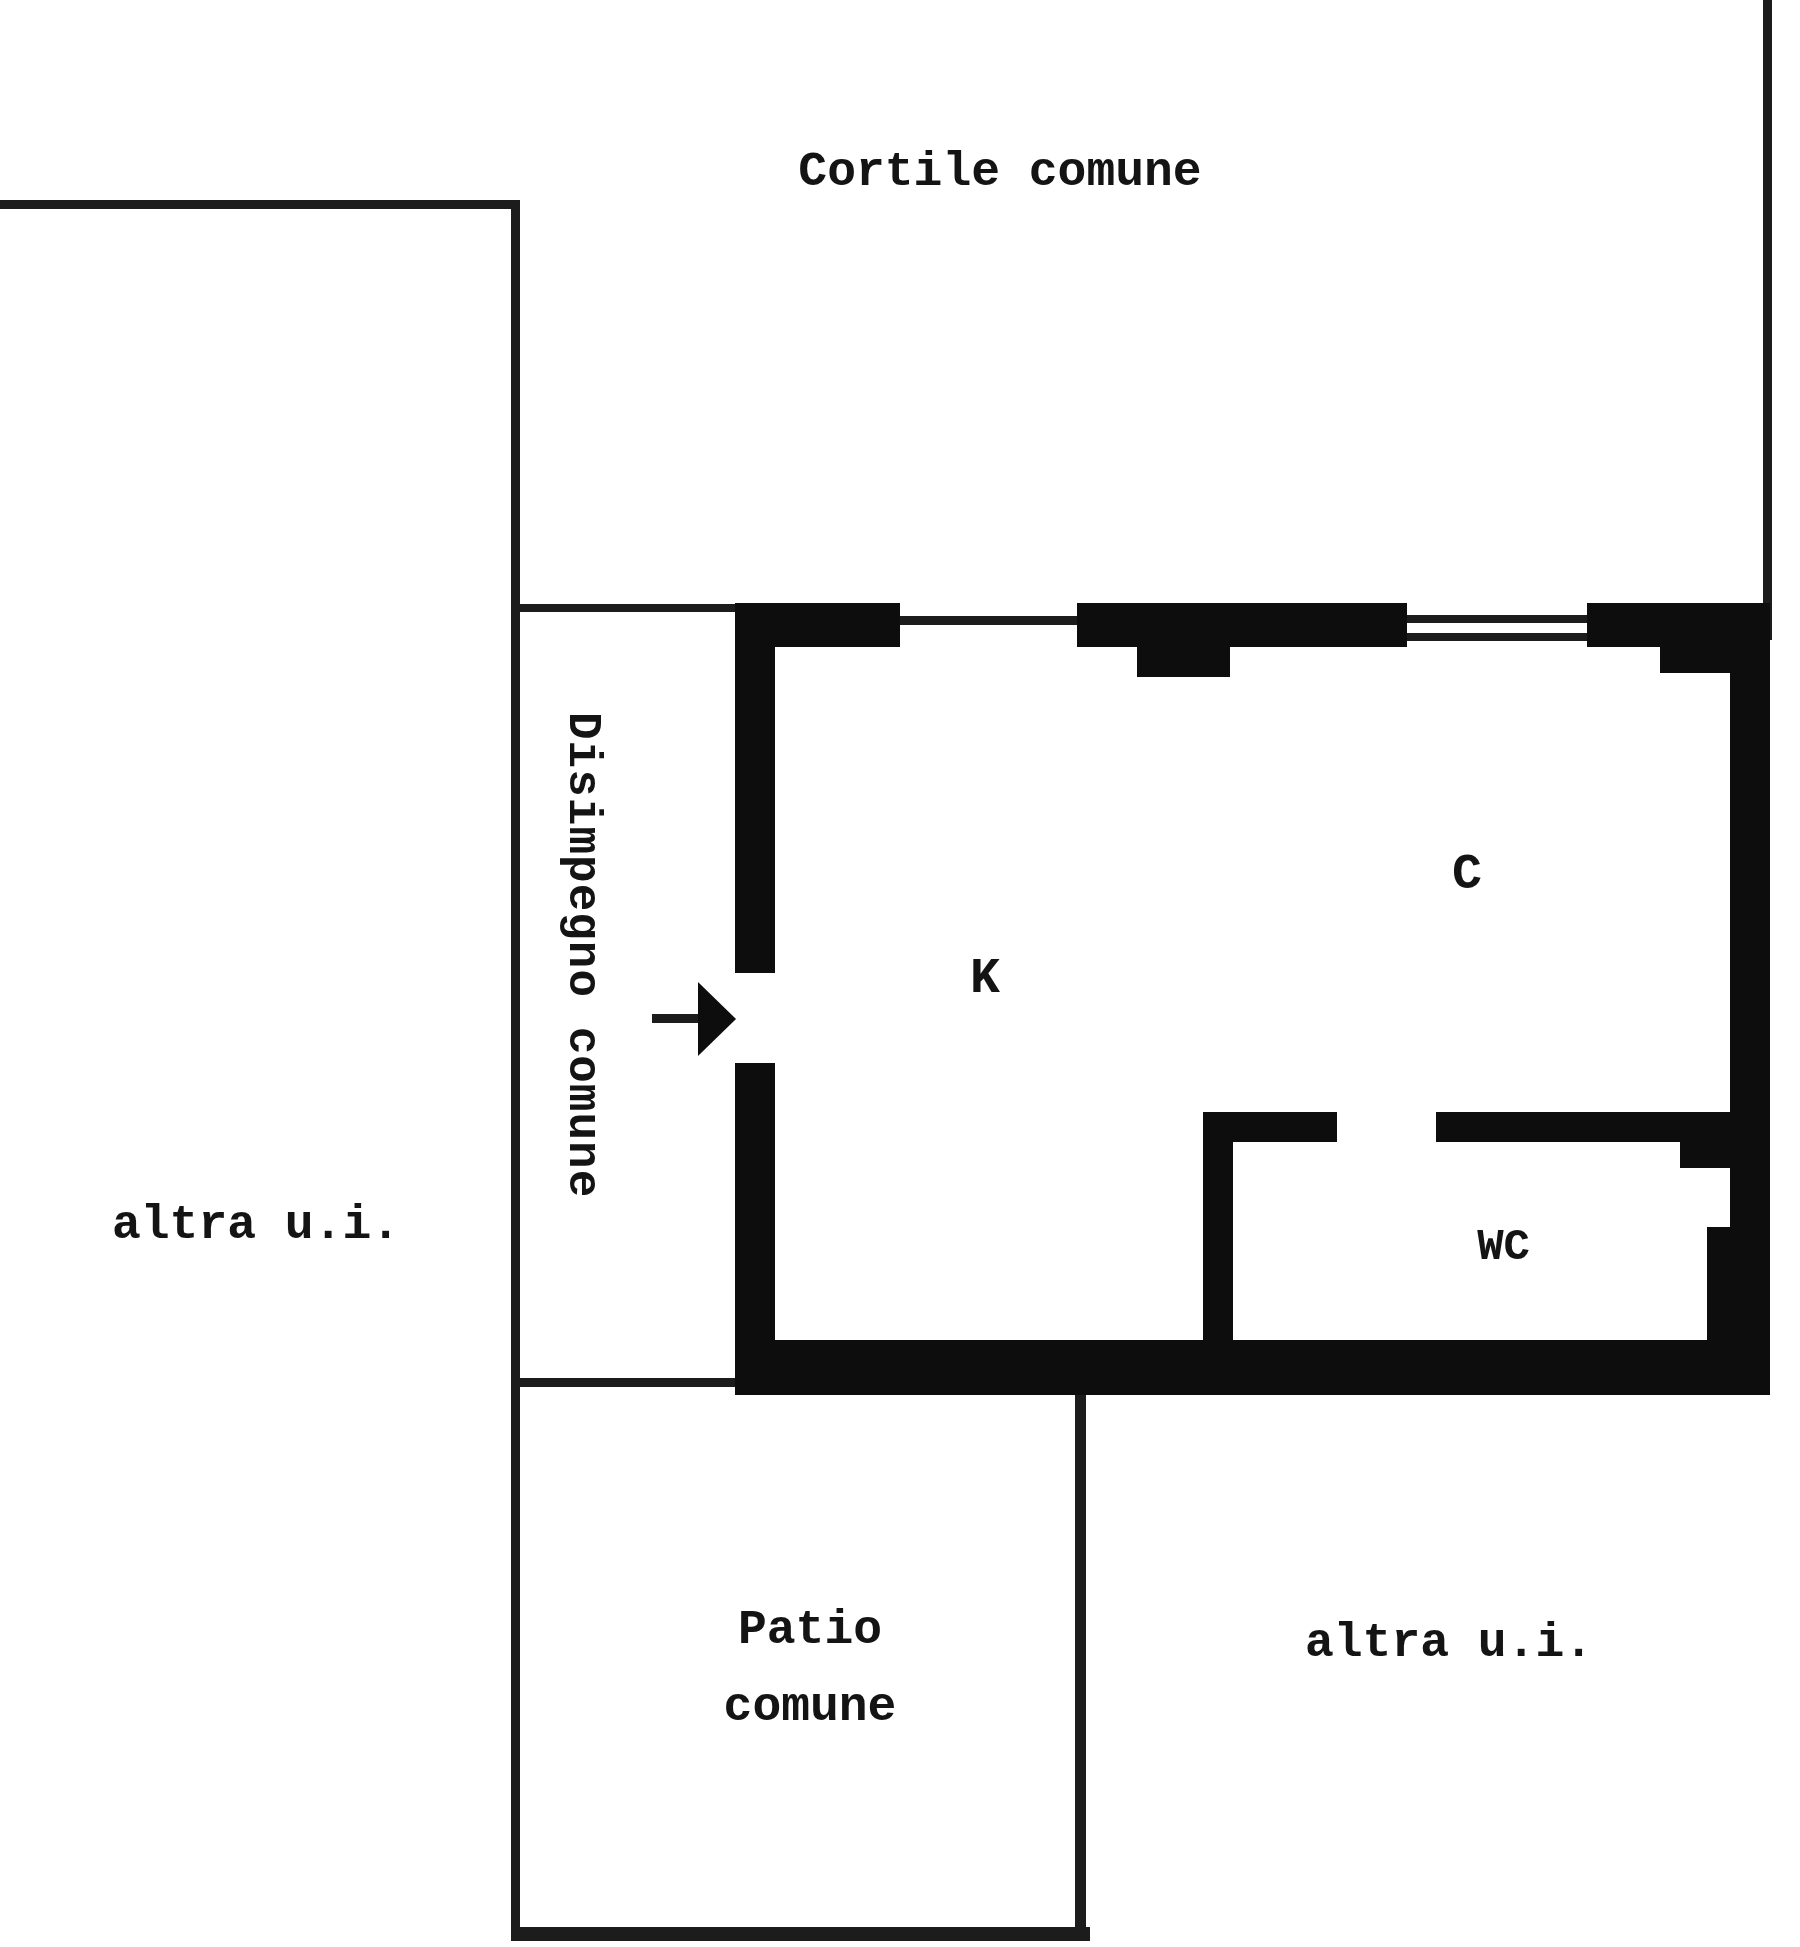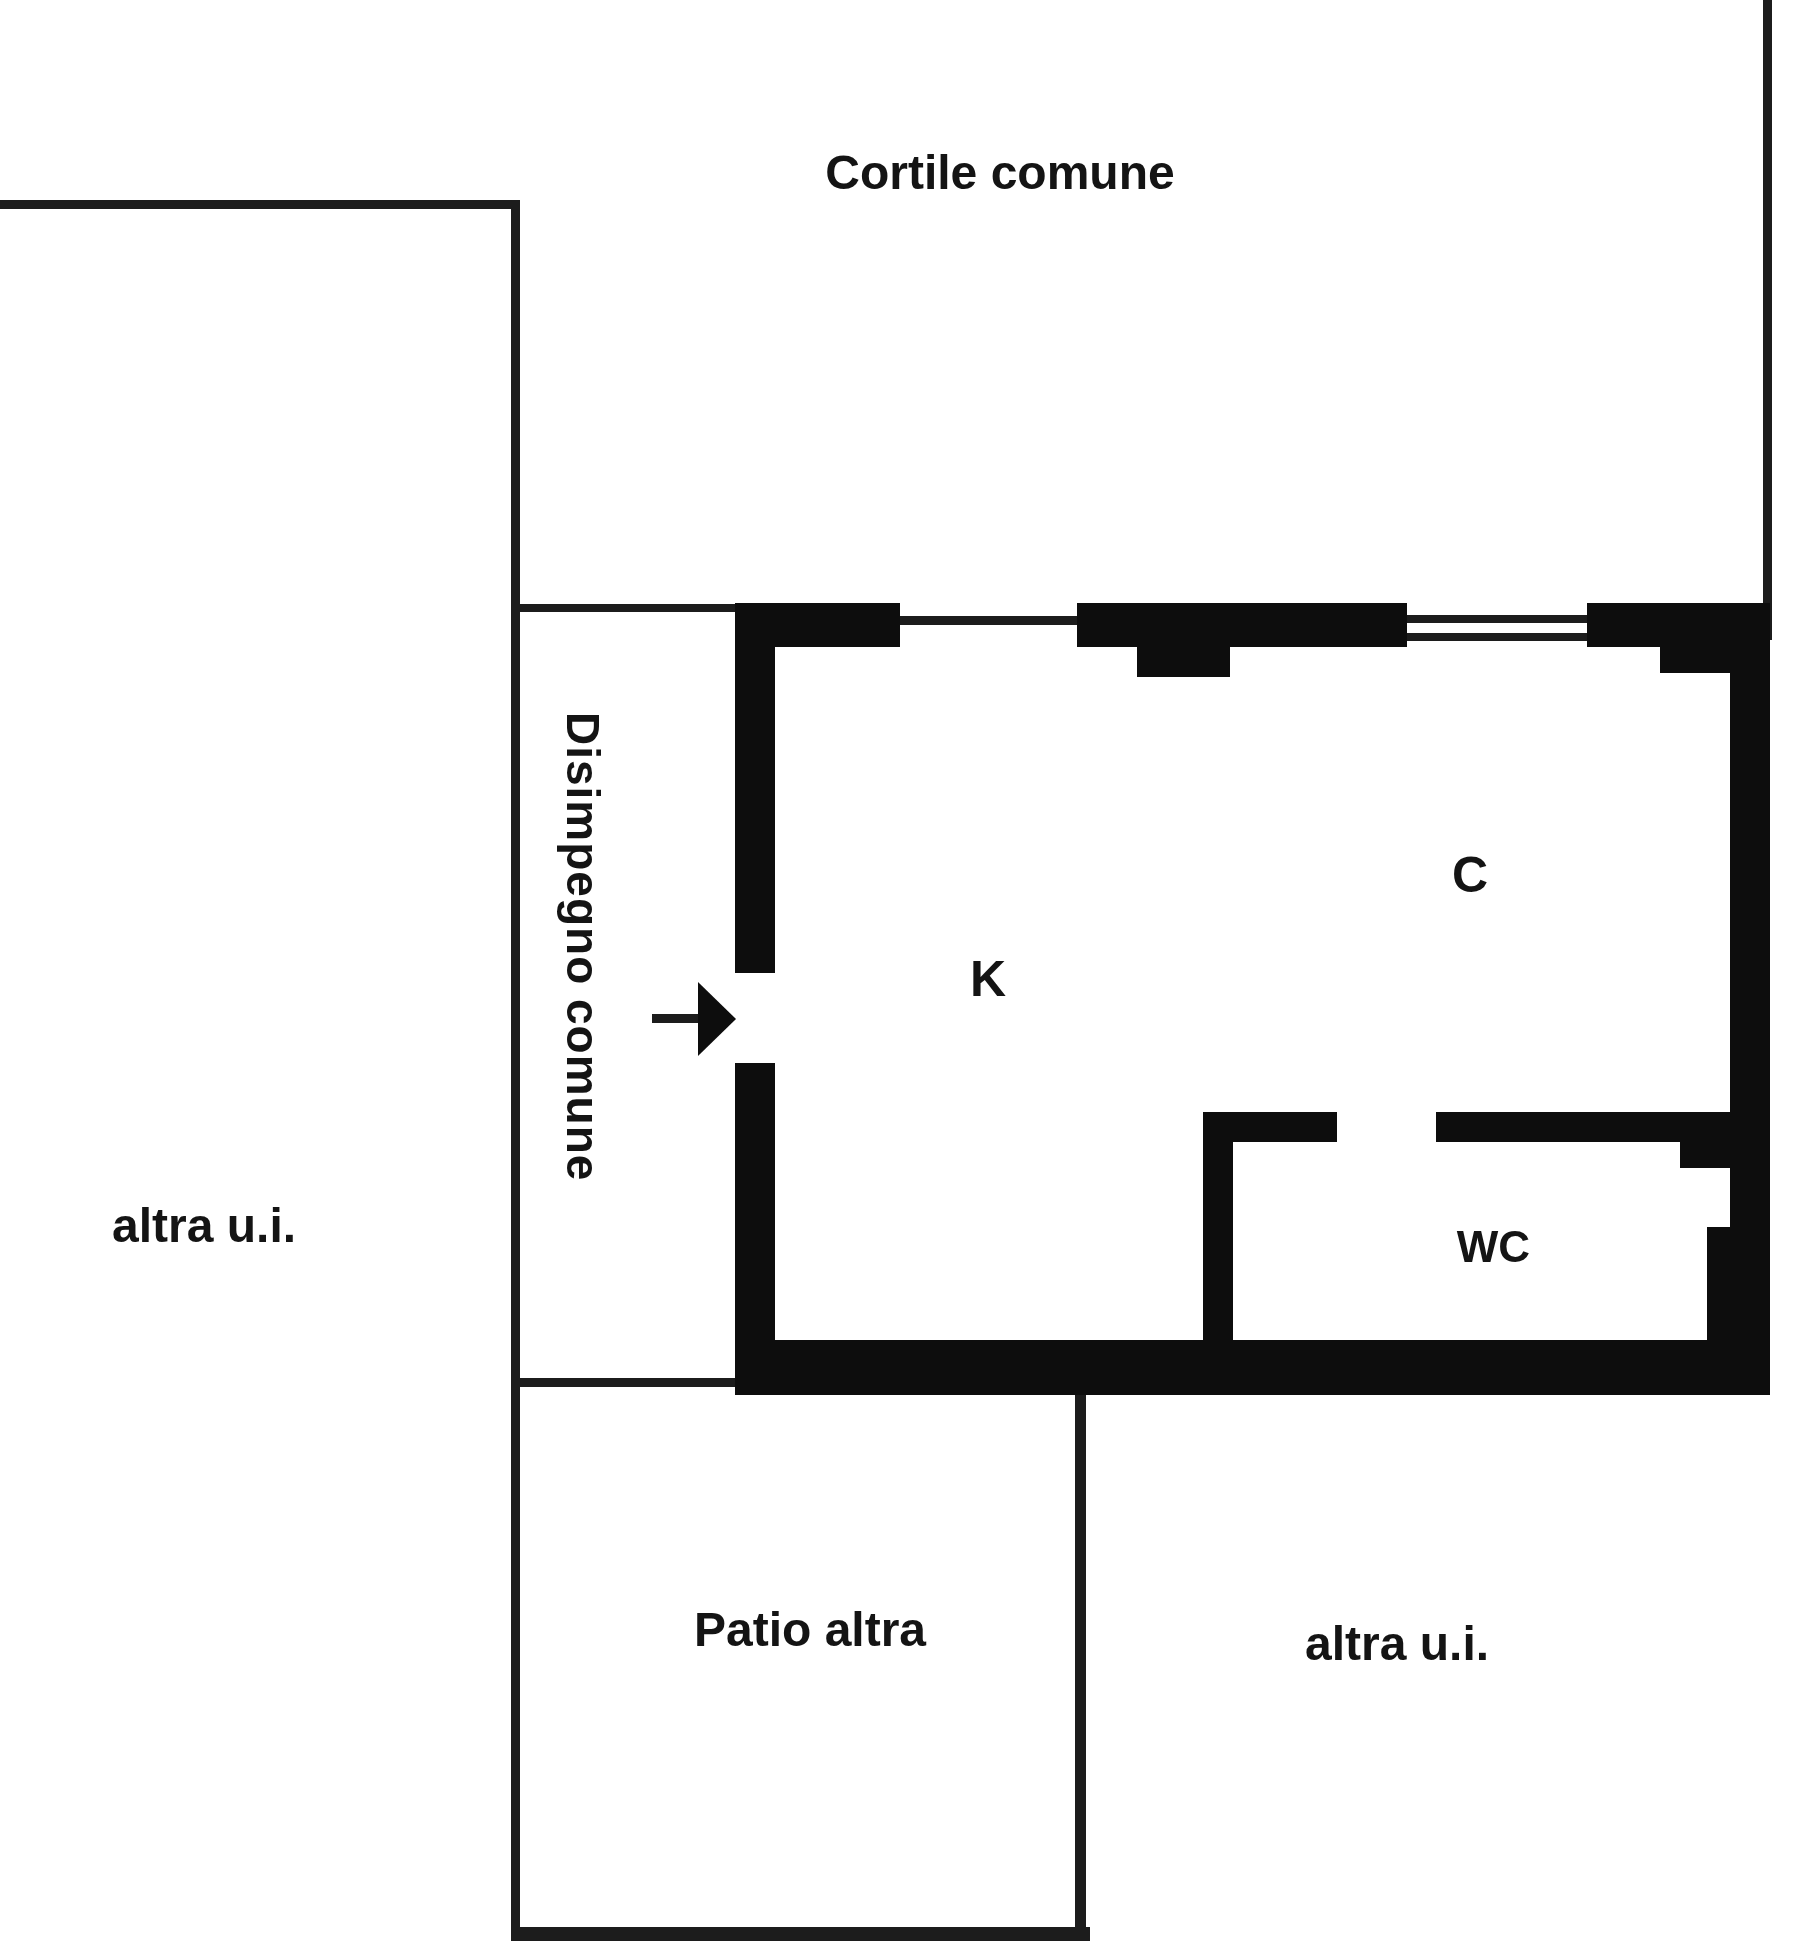--- a/index.html
+++ b/index.html
@@ -1,18 +1,18 @@
 <!DOCTYPE html>
 <html><head>
 <meta charset="utf-8">
 <style>
   html,body{margin:0;padding:0;background:#ffffff;}
   #plan{
     position:relative;width:1800px;height:1947px;background:#ffffff;overflow:hidden;
-    font-family:Liberation Sans, sans-serif;color:#111111;
+    font-family:Liberation Mono, monospace;color:#111111;
   }
   .w{position:absolute;background:#0d0d0d;}          
   .ln{position:absolute;background:#1c1c1c;}         
   .lbl{position:absolute;font-weight:bold;color:#141414;white-space:pre-line;}
   .lbl.center{text-align:center;}
   .vtext{writing-mode:vertical-rl;}
   .arrowhead{position:absolute;width:0;height:0;
     border-left:38px solid #0d0d0d;border-top:37px solid transparent;border-bottom:37px solid transparent;}
 </style>
 </head>
@@ -56,17 +56,17 @@
   <div class="lbl" style="left:112px;top:1198px;font-size:48px;">altra u.i.</div>
 
   <div class="lbl vtext" style="left:556px;top:712px;height:620px;font-size:46px;letter-spacing:1px;">Disimpegno comune</div>
 
   <div class="lbl" style="left:970px;top:950px;font-size:50px;">K</div>
 
   <div class="lbl" style="left:1452px;top:846px;font-size:50px;">C</div>
 
   <div class="lbl center" style="left:1400px;top:1222px;width:130px;font-size:44px;text-align:right;">WC</div>
 
-  <div class="lbl center" style="left:680px;top:1592px;width:260px;font-size:48px;line-height:1.6;">Patio altra</div>
+  <div class="lbl center" style="left:680px;top:1592px;width:260px;font-size:48px;line-height:1.6;">Patio comune</div>
 
   <div class="lbl" style="left:1305px;top:1616px;font-size:48px;">altra u.i.</div>
 
 </div>
 
 </body></html>

